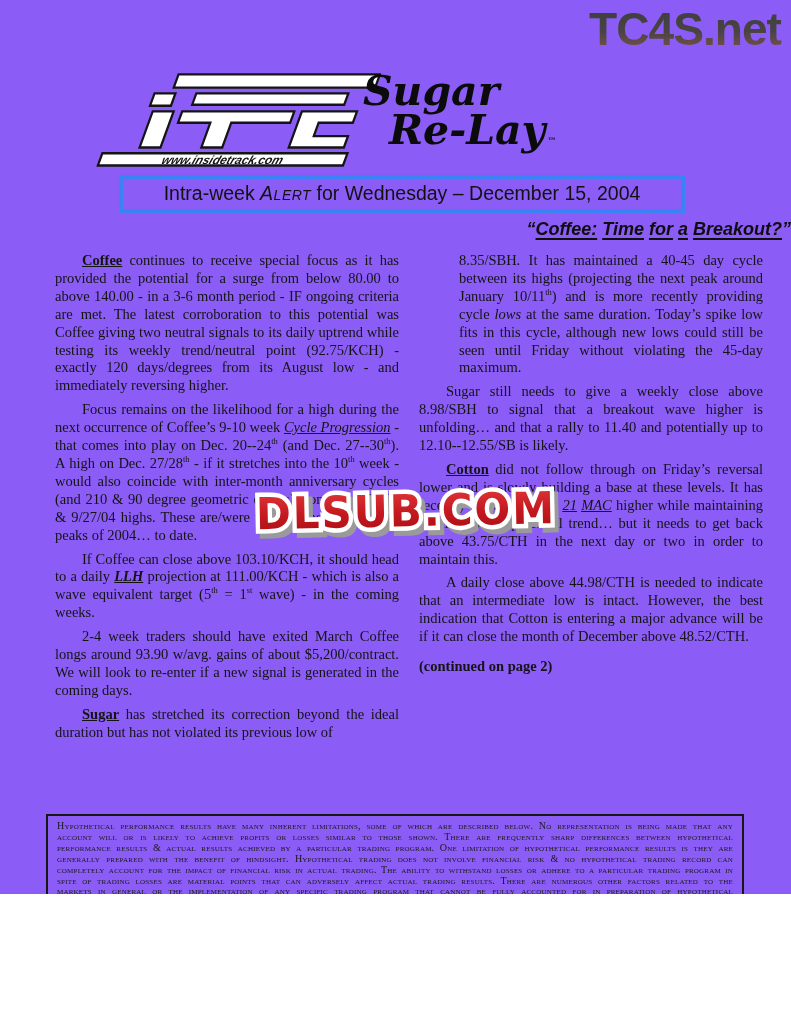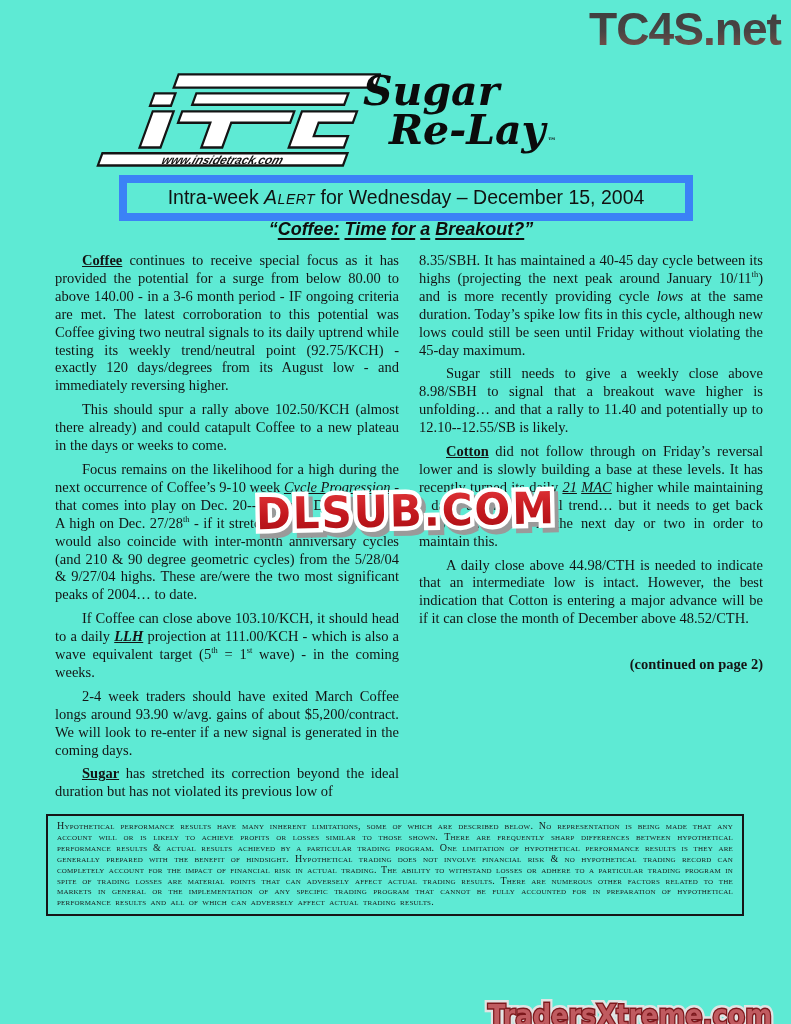--- a/index.html
+++ b/index.html
@@ -1,47 +1,47 @@
 <!DOCTYPE html>
 <html><head>
 <meta charset="utf-8">
 <style>
   html,body{margin:0;padding:0;background:#ffffff;}
-  .page{position:relative;width:791px;height:1024px;background:#5eead4;overflow:hidden;
+  .page{position:relative;width:791px;height:894px;background:#8b5cf6;overflow:hidden;
         font-family:"Liberation Serif","DejaVu Serif",serif;color:#161616;}
 
   
   .tc4s{position:absolute;top:1px;right:4px;}
 
   
   .masthead{position:absolute;left:96px;top:70px;display:flex;align-items:flex-start;}
   .itc-svg{width:285px;height:98px;}
   .relay{margin-left:-18px;padding-top:2px;font-family:"DejaVu Serif","Liberation Serif",serif;
          font-weight:bold;font-style:italic;font-size:41px;line-height:0.95;color:#0b0b0b;white-space:nowrap;}
   .relay .l2{padding-left:26px;}
   .tm{font-size:9px;font-style:normal;font-weight:bold;margin-left:2px;}
 
   
-  .alert-box{position:absolute;left:119px;top:175px;width:558px;border:8px solid #3b82f6;
+  .alert-box{position:absolute;left:119px;top:175px;width:558px;border:4px solid #3b82f6;
              padding:3px 0 4px;text-align:center;
              font-family:"Liberation Sans","DejaVu Sans",sans-serif;font-size:19.5px;color:#111;}
   .alert-word{font-style:italic;font-variant:small-caps;letter-spacing:.5px;}
 
   
-  .headline{position:absolute;left:0;right:0;top:219px;text-align:center;
+  .headline{position:absolute;left:0;right:0;top:219px;text-align:right;
             font-family:"Liberation Sans","DejaVu Sans",sans-serif;
             font-weight:bold;font-style:italic;font-size:18px;color:#0e0e0e;padding-left:11px;}
   .headline .hw{text-decoration:underline;text-decoration-thickness:2px;text-underline-offset:3px;}
 
   
   .cols{position:absolute;left:55px;top:252px;width:710px;display:flex;gap:20px;}
   .col{width:344px;text-align:justify;font-size:14.5px;line-height:17.9px;color:#141414;}
   .para{margin:0 0 6px 0;text-indent:27px;}
-  .para.noindent{text-indent:0;}
-  .para.alignright{text-align:right;text-indent:0;font-weight:bold;margin-top:28px;}
+  .para.noindent{text-indent:0;margin-left:40px;}
+  .para.alignright{text-indent:0;font-weight:bold;margin-top:12px;}
   .b{font-weight:bold;}
   .i{font-style:italic;}
   .u{text-decoration:underline;}
   sup{font-size:.58em;line-height:0;}
 
   
   .disclaimer{position:absolute;left:46px;top:814px;width:698px;box-sizing:border-box;
               border:2px solid #161616;padding:5px 9px 6px;
               font-variant:small-caps;font-size:10px;line-height:10.9px;
               text-align:justify;word-spacing:1.5px;letter-spacing:.2px;color:#1a1a1a;}
@@ -87,21 +87,20 @@
     </div>
   </div>
 
   <div class="alert-box"><span>Intra-week </span><span class="alert-word">Alert</span><span> for Wednesday – December 15, 2004</span></div>
 
   <div class="headline" id="headline"><span>“</span><span class="hw">Coffee:</span> <span class="hw">Time</span> <span class="hw">for</span> <span class="hw">a</span> <span class="hw">Breakout?</span><span>”</span></div>
 
   <div class="cols">
     <div class="col" id="col-left">
         <p class="para"><span class="b u">Coffee</span><span> continues to receive special focus as it has provided the potential for a surge from below 80.00 to above 140.00 - in a 3-6 month period - IF ongoing criteria are met.  The latest corroboration to this potential was Coffee giving two neutral signals to its daily uptrend while testing its weekly trend/neutral point (92.75/KCH) - exactly 120 days/degrees from its August low - and immediately reversing higher.</span></p>
-        <p class="para"><span>This should spur a rally above 102.50/KCH (almost there already) and could catapult Coffee to a new plateau in the days or weeks to come.</span></p>
         <p class="para"><span>Focus remains on the likelihood for a high during the next occurrence of Coffee’s 9-10 week </span><span class="i u">Cycle Progression</span><span> - that comes into play on Dec. 20--24</span><sup>th</sup><span> (and Dec. 27--30</span><sup>th</sup><span>).  A high on Dec. 27/28</span><sup>th</sup><span> - if it stretches into the 10</span><sup>th</sup><span> week - would also coincide with inter-month anniversary cycles (and 210 &amp; 90 degree geometric cycles) from the 5/28/04 &amp; 9/27/04 highs.  These are/were the two most significant peaks of 2004… to date.</span></p>
         <p class="para"><span>If Coffee can close above 103.10/KCH, it should head to a daily </span><span class="b i u">LLH</span><span> projection at 111.00/KCH - which is also a wave equivalent target (5</span><sup>th</sup><span> = 1</span><sup>st</sup><span> wave) - in the coming weeks.</span></p>
         <p class="para"><span>2-4 week traders should have exited March Coffee longs around 93.90 w/avg. gains of about $5,200/contract.  We will look to re-enter if a new signal is generated in the coming days.</span></p>
         <p class="para"><span class="b u">Sugar</span><span> has stretched its correction beyond the ideal duration but has not violated its previous low of</span></p>
       </div>
     <div class="col" id="col-right">
         <p class="para noindent"><span>8.35/SBH.  It has maintained a 40-45 day cycle between its highs (projecting the next peak around January 10/11</span><sup>th</sup><span>) and is more recently providing cycle </span><span class="i">lows</span><span> at the same duration.  Today’s spike low fits in this cycle, although new lows could still be seen until Friday without violating the 45-day maximum.</span></p>
         <p class="para"><span>Sugar still needs to give a weekly close above 8.98/SBH to signal that a breakout wave higher is unfolding… and that a rally to 11.40 and potentially up to 12.10--12.55/SB is likely.</span></p>
         <p class="para"><span class="b u">Cotton</span><span> did not follow through on Friday’s reversal lower and is slowly building a base at these levels.  It has recently turned its daily </span><span class="i u">21</span><span> </span><span class="i u">MAC</span><span> higher while maintaining a daily up or up/neutral trend… but it needs to get back above 43.75/CTH in the next day or two in order to maintain this.</span></p>
         <p class="para"><span>A daily close above 44.98/CTH is needed to indicate that an intermediate low is intact.  However, the best indication that Cotton is entering a major advance will be if it can close the month of December above 48.52/CTH.</span></p>

